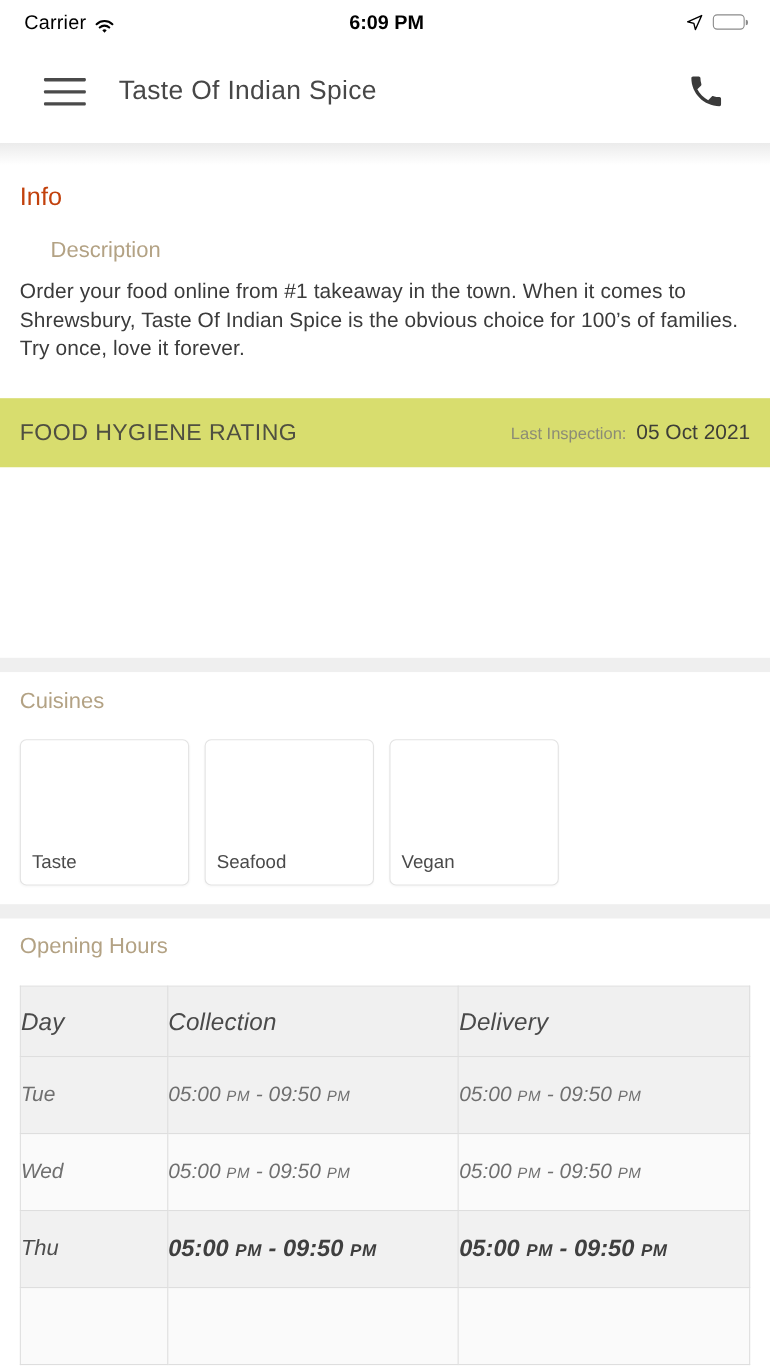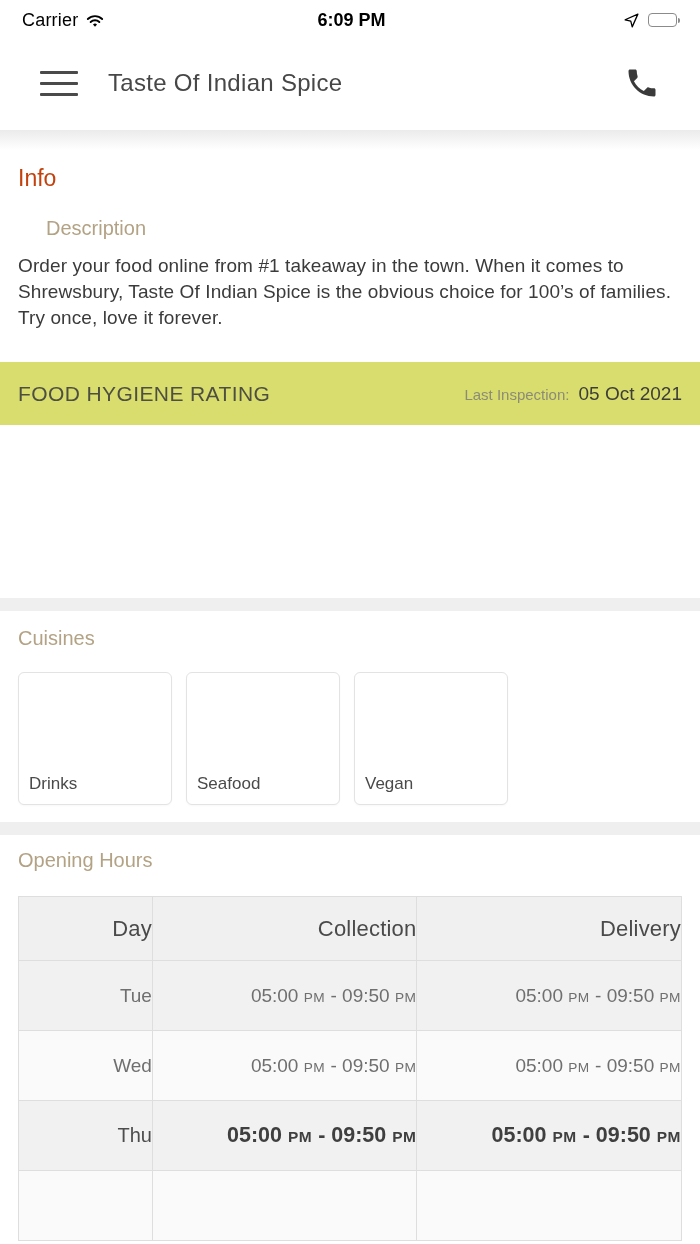--- a/index.html
+++ b/index.html
@@ -13,21 +13,21 @@
   }
 
   
   .status-bar {
     height: 36px;
     display: flex; align-items: center;
     padding: 4px 20px 0 22px;
     position: relative;
     background: #fff;
   }
-  .sb-left { display: flex; align-items: center; gap: 7px; }
+  .sb-left { display: flex; align-items: flex-end; gap: 7px; }
   .sb-carrier { font-size: 18px; color: #000; letter-spacing: 0.2px; }
   .sb-time {
     position: absolute; left: 3px; right: 0; text-align: center;
     font-size: 18px; font-weight: 700; color: #000;
   }
   .sb-right { margin-left: auto; display: flex; align-items: center; gap: 8px; z-index: 1; }
   .wifi-icon svg, .loc-icon svg { display: block; }
   .battery-icon { display: flex; align-items: center; }
   .battery-body {
     width: 29px; height: 14px;
@@ -112,21 +112,21 @@
   table.hours {
     width: 100%;
     border-collapse: collapse;
     table-layout: fixed;
   }
   table.hours col.c-day { width: 20.2%; }
   table.hours col.c-col { width: 39.9%; }
   table.hours col.c-del { width: 39.9%; }
   table.hours th, table.hours td {
     border: 1px solid #dedede;
-    text-align: right; vertical-align: middle;
+    text-align: left; vertical-align: middle; font-style: italic;
   }
   table.hours th {
     height: 64px;
     background: #f0f0f0;
     font-size: 22px; font-weight: 400; color: #4a4a4a;
     letter-spacing: 0.2px;
   }
   table.hours td { height: 70px; font-size: 19px; color: #6f6f6f; }
   tr.row-light td { background: #fafafa; }
   tr.row-shade td { background: #f1f1f1; }
@@ -196,21 +196,21 @@
   </span>
 </div>
 <div class="hygiene-space"></div>
 
 <div class="divider"></div>
 
 <section class="cuisines-section">
   <h3 class="h-tan">Cuisines</h3>
   <div class="cuisine-cards" id="cuisine-cards">
       <div class="cuisine-card">
-        <span class="cuisine-label">Drinks</span>
+        <span class="cuisine-label">Taste</span>
       </div>
       <div class="cuisine-card">
         <span class="cuisine-label">Seafood</span>
       </div>
       <div class="cuisine-card">
         <span class="cuisine-label">Vegan</span>
       </div>
     </div>
 </section>
 

